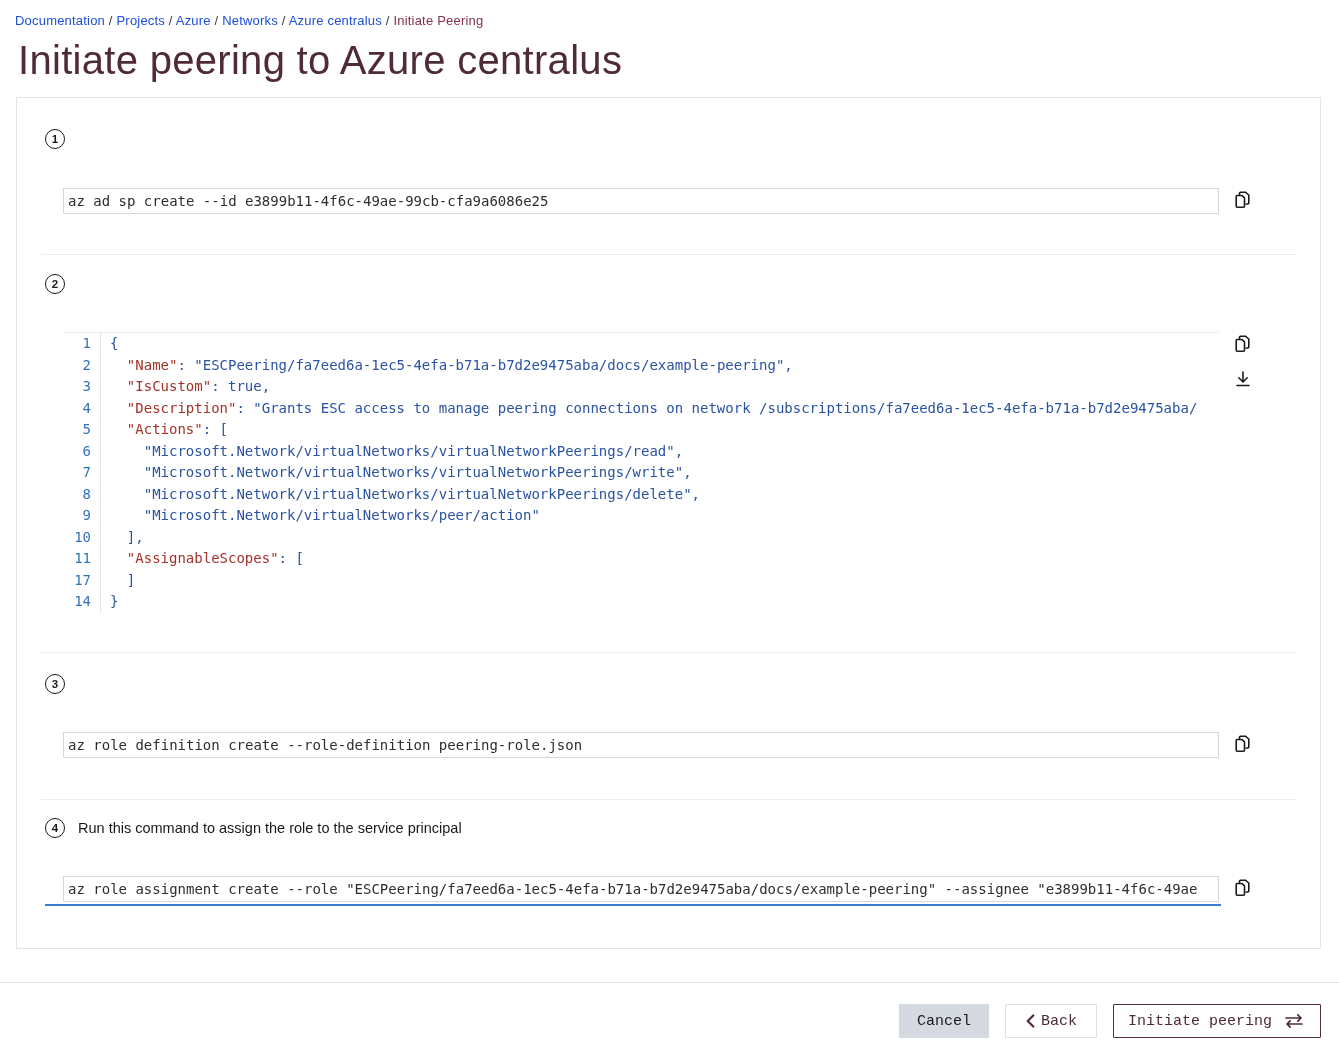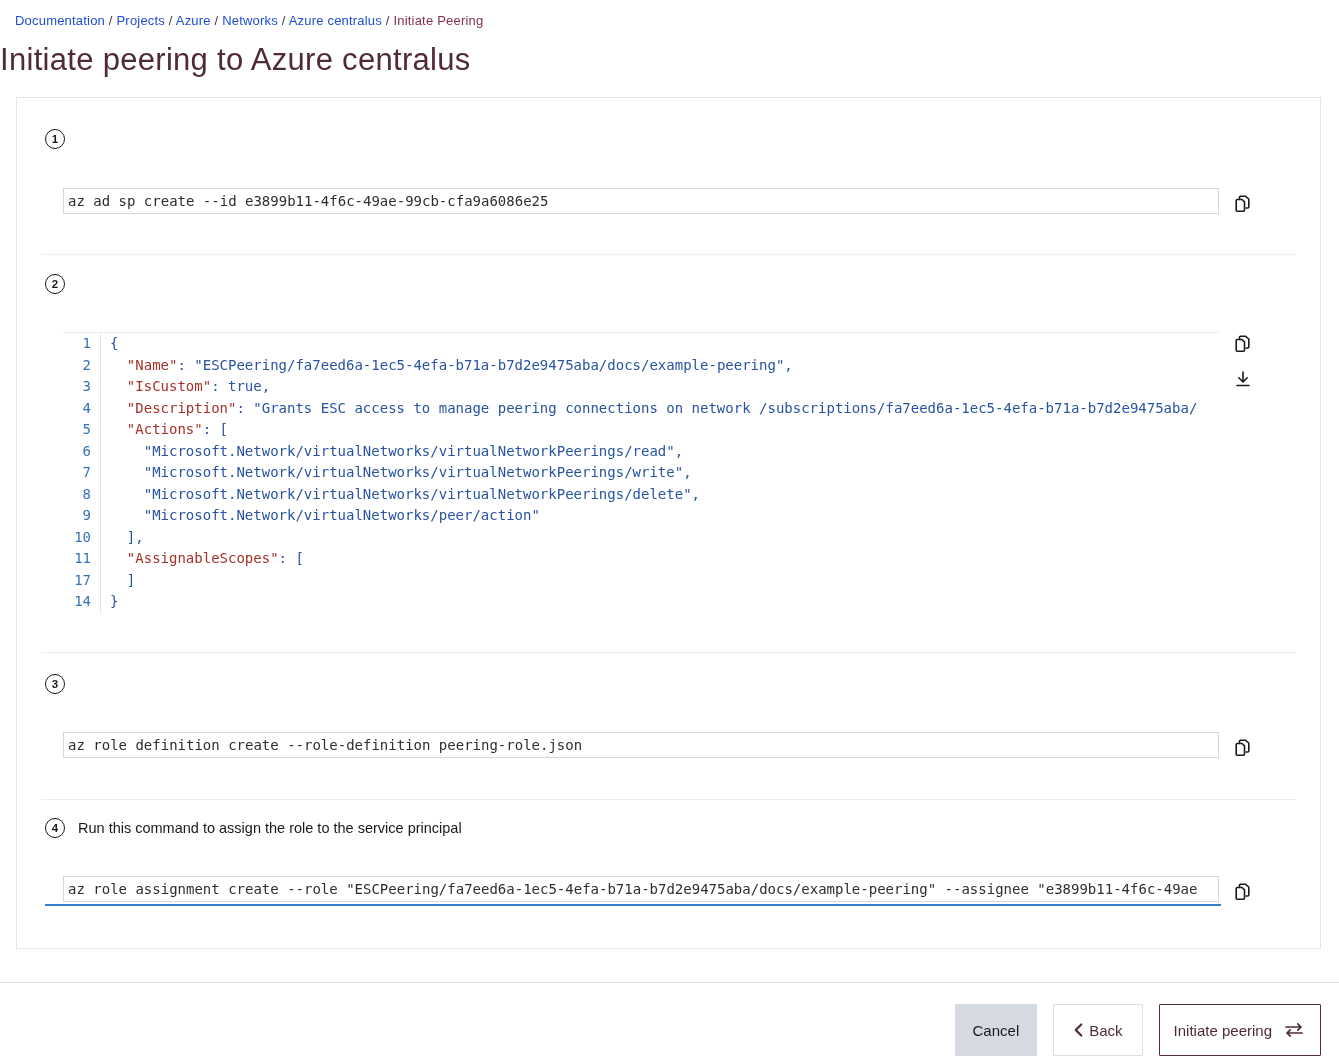--- a/index.html
+++ b/index.html
@@ -6,35 +6,35 @@
   body{
     width:1339px;height:1057px;background:#ffffff;position:relative;
     font-family:"Liberation Sans", sans-serif;color:#17191c;overflow:hidden;
   }
   
   .breadcrumb{padding:13px 0 0 15px;font-size:13px;color:#3b3b3b;letter-spacing:.2px;}
   .crumb{color:#1d4ed8;cursor:pointer;}
   .crumb-sep{color:#3b3b3b;}
   .crumb-current{color:#833051;}
   
-  .page-title{margin:15px 0 0 0;font-size:31px;font-weight:500;color:#4f2b3a;letter-spacing:.3px;line-height:34px;}
+  .page-title{margin:15px 0 0 18px;font-size:40px;font-weight:500;color:#4f2b3a;letter-spacing:.3px;line-height:34px;}
   
   .card{
     position:absolute;left:16px;top:97px;width:1305px;height:852px;box-sizing:border-box;
     border:1px solid #e5e5e5;background:#fff;padding:30px 28px 0 28px;
   }
   .step-header{display:flex;align-items:center;gap:13px;height:22px;}
   .step-num{
     width:20px;height:20px;min-width:20px;box-sizing:border-box;border:1.5px solid #17191c;border-radius:50%;
     display:flex;align-items:center;justify-content:center;font-size:11.5px;font-weight:600;
   }
   .step-label{font-size:14.5px;color:#17191c;}
   .sep{height:1px;background:#ededed;margin-left:-4px;margin-right:-4px;}
   
-  .command-row{display:flex;align-items:flex-end;margin-left:18px;position:relative;}
+  .command-row{display:flex;align-items:flex-start;margin-left:18px;position:relative;}
   .command-box{
     width:1156px;box-sizing:border-box;height:26px;line-height:24px;border:1px solid #d6d6d6;background:#fff;
     padding:0 4px;font-family:"DejaVu Sans Mono", monospace;font-size:14px;color:#2e2e2e;
     white-space:pre;overflow:hidden;
   }
   .icon-btn{margin-left:14px;margin-top:2px;cursor:pointer;line-height:0;}
   .icon-col{display:flex;flex-direction:column;gap:15px;}
   
   .code-row{display:flex;align-items:flex-start;margin-left:18px;}
   .code-block{
@@ -46,21 +46,21 @@
   .tok-code{color:#2a53a1;}
   .tok-key{color:#a33229;}
   
   .mt38{margin-top:38px;} .mt40{margin-top:40px;} .mt18{margin-top:18px;} .mt37{margin-top:37px;}
   .mt30{margin-top:30px;} .mt20{margin-top:20px;} .mt41{margin-top:41px;} .mt17{margin-top:17px;}
   
   .hscroll{position:absolute;left:-18px;top:28px;width:1176px;height:2px;background:#3d7cd4;}
   
   .footer-divider{position:absolute;left:0;top:982px;width:1339px;height:1px;background:#dde3e2;}
   .footer{position:absolute;top:1004px;right:18px;display:flex;gap:16px;align-items:center;}
-  .btn{height:52px;box-sizing:border-box;display:flex;align-items:center;justify-content:center;font-size:15px;cursor:pointer;border-radius:1px;}
+  .btn{height:34px;box-sizing:border-box;display:flex;align-items:center;justify-content:center;font-size:15px;cursor:pointer;border-radius:1px;font-family:Liberation Mono, monospace;}
   .btn-cancel{background:#d5dae0;border:none;color:#17191c;padding:0 18px;}
   .btn-back{background:#fff;border:1px solid #dfdfdf;color:#4f2b3a;padding:0 19px;gap:5px;}
   .btn-initiate{background:#fff;border:1.5px solid #572c3f;color:#4f2b3a;padding:0 14px;gap:10px;}
 </style>
 </head>
 <body>
 
 <nav class="breadcrumb"><span class="crumb">Documentation</span><span class="crumb-sep"> / </span><span class="crumb">Projects</span><span class="crumb-sep"> / </span><span class="crumb">Azure</span><span class="crumb-sep"> / </span><span class="crumb">Networks</span><span class="crumb-sep"> / </span><span class="crumb">Azure centralus</span><span class="crumb-sep"> / </span><span class="crumb-current">Initiate Peering</span></nav>
 
 <h1 class="page-title">Initiate peering to Azure centralus</h1>

